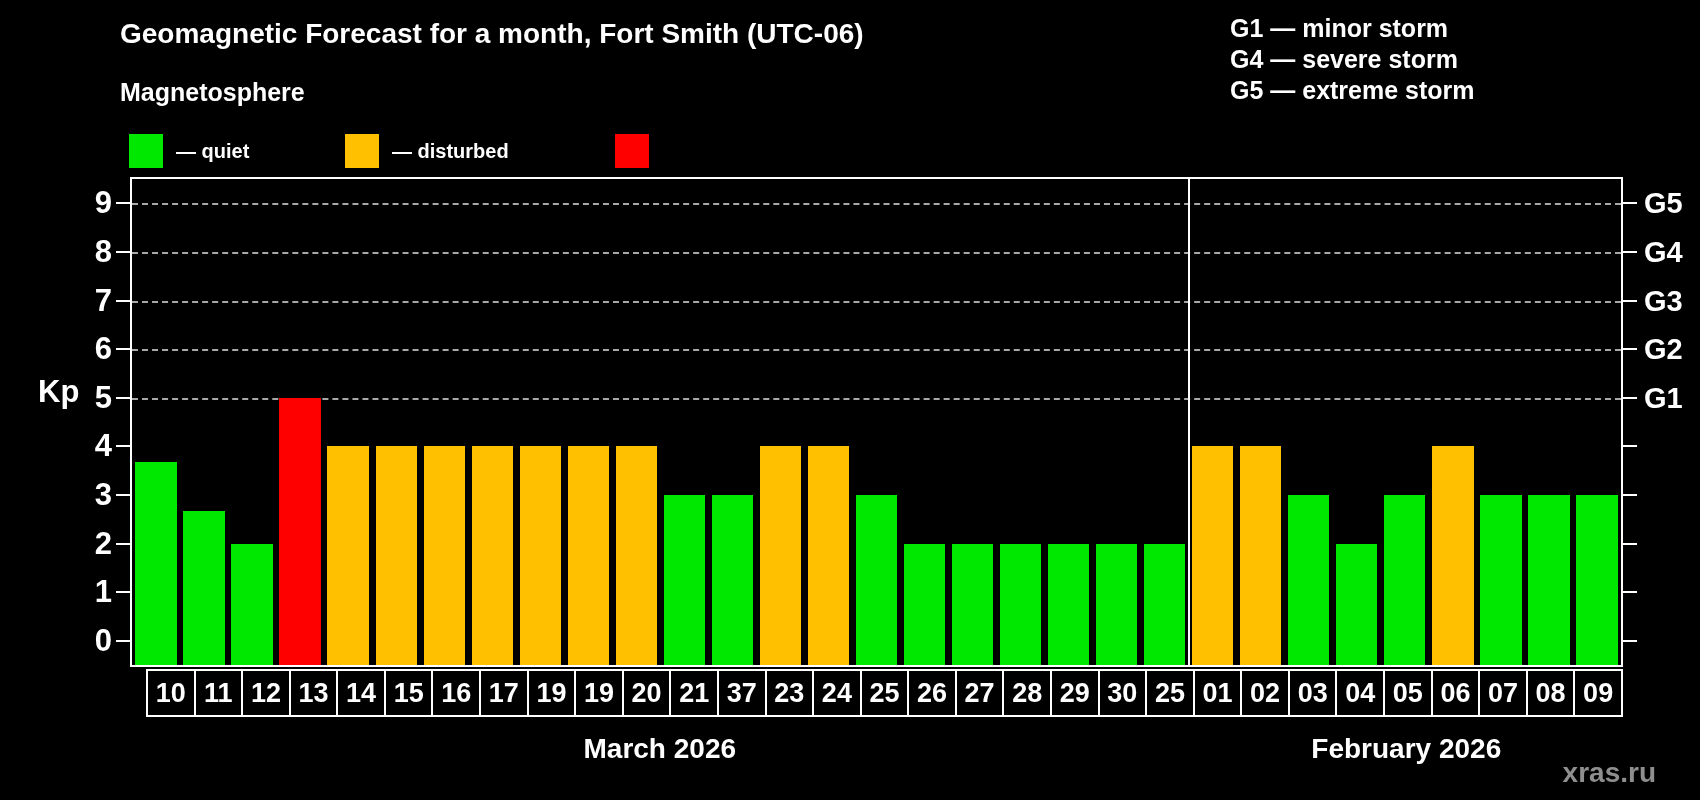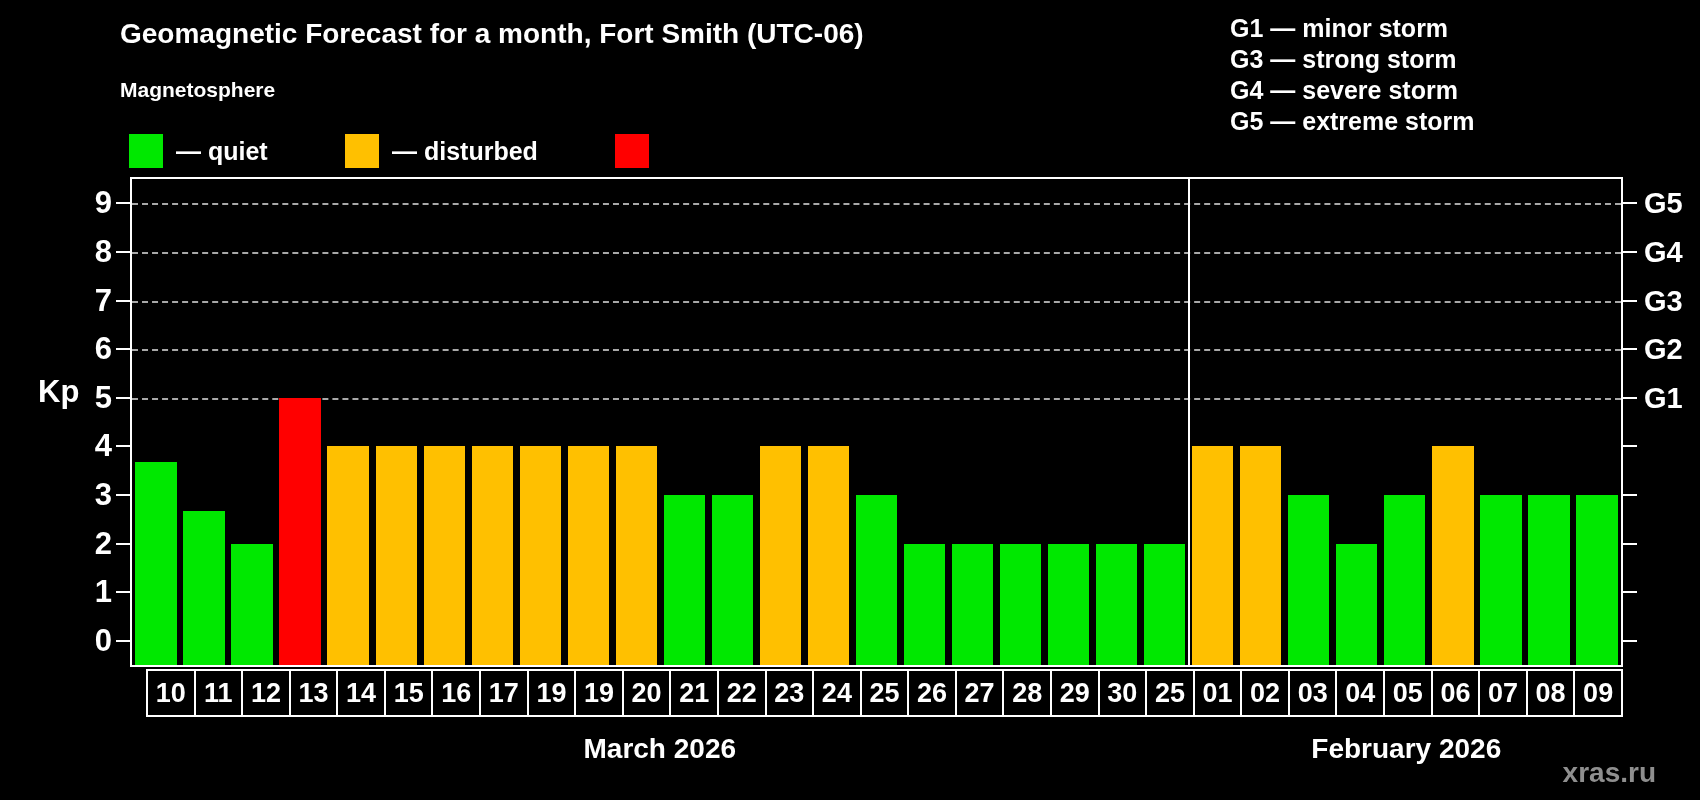--- a/index.html
+++ b/index.html
@@ -1,25 +1,25 @@
 <!DOCTYPE html>
 <html><head>
 <meta charset="utf-8">
 <style>
   html,body{margin:0;padding:0;background:#000;}
   .page{position:relative;width:1700px;height:800px;background:#000;color:#fff;
         font-family:"Liberation Sans",sans-serif;overflow:hidden;}
 
   .title{position:absolute;left:120px;top:18px;font-size:28px;font-weight:bold;white-space:nowrap;}
-  .subtitle{position:absolute;left:120px;top:78px;font-size:21px;font-weight:bold;}
+  .subtitle{position:absolute;left:120px;top:78px;font-size:25px;font-weight:bold;}
 
   .legend{position:absolute;left:0;top:132px;width:1000px;height:38px;}
   .legend-item{position:absolute;top:0;display:flex;align-items:center;height:38px;}
   .legend-item .swatch{width:34px;height:34px;margin-right:13px;flex:none;}
-  .legend-item .lab{font-size:25px;font-weight:bold;white-space:nowrap;}
+  .legend-item .lab{font-size:20px;font-weight:bold;white-space:nowrap;}
   .legend-item.pos0{left:129px;}
   .legend-item.pos1{left:345px;}
   .legend-item.pos2{left:615px;}
 
   .g-legend{position:absolute;left:1230px;top:13px;font-size:25px;font-weight:bold;line-height:31px;}
   .g-legend-line{white-space:nowrap;}
 
   .plot{position:absolute;left:130px;top:177px;width:1493px;height:490px;
         border:2px solid #fff;box-sizing:border-box;background:#000;}
   .plot-inner{position:absolute;left:0;top:0;right:0;bottom:0;}
@@ -68,21 +68,20 @@
         <div class="swatch" style="background: rgb(255, 192, 0);"></div>
         <div class="lab">— disturbed</div>
       </div>
       <div class="legend-item pos2">
         <div class="swatch" style="background: rgb(255, 0, 0);"></div>
       </div>
     </div>
 
   <div class="g-legend" id="g-legend">
       <div class="g-legend-line">G1 — minor storm</div>
-      <div class="g-legend-line">G3 — strong storm</div>
       <div class="g-legend-line">G4 — severe storm</div>
       <div class="g-legend-line">G5 — extreme storm</div>
     </div>
 
   <div class="kp-title">Kp</div>
 
   <div class="ylabels" id="ylabels">
       <div class="ylabel" style="top: 95%;">0</div>
       <div class="ylabel" style="top: 85%;">1</div>
       <div class="ylabel" style="top: 75%;">2</div>
@@ -175,21 +174,21 @@
       <div class="day-cell">12</div>
       <div class="day-cell">13</div>
       <div class="day-cell">14</div>
       <div class="day-cell">15</div>
       <div class="day-cell">16</div>
       <div class="day-cell">17</div>
       <div class="day-cell">19</div>
       <div class="day-cell">19</div>
       <div class="day-cell">20</div>
       <div class="day-cell">21</div>
-      <div class="day-cell">22</div>
+      <div class="day-cell">37</div>
       <div class="day-cell">23</div>
       <div class="day-cell">24</div>
       <div class="day-cell">25</div>
       <div class="day-cell">26</div>
       <div class="day-cell">27</div>
       <div class="day-cell">28</div>
       <div class="day-cell">29</div>
       <div class="day-cell">30</div>
       <div class="day-cell">25</div>
       <div class="day-cell">01</div>

